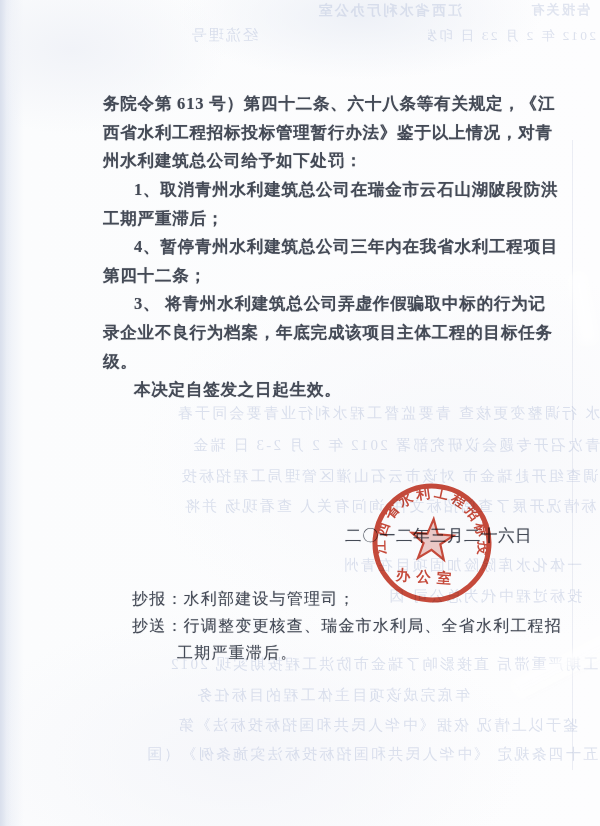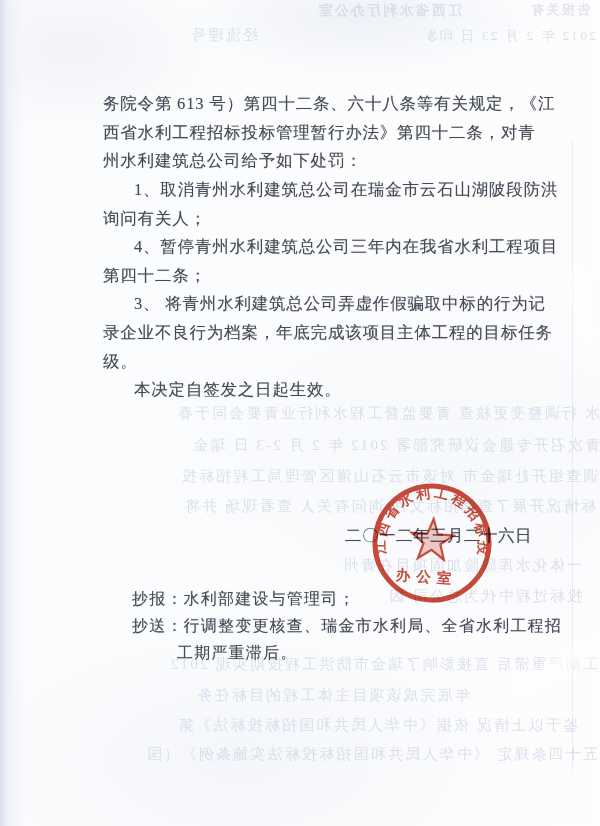--- a/index.html
+++ b/index.html
@@ -24,21 +24,21 @@
     background:rgba(172,183,208,.22);}
   .fold-highlight{position:absolute;left:508px;top:648px;width:150px;height:26px;
     background:linear-gradient(rgba(255,255,255,.95),rgba(255,255,255,0));
     transform:rotate(-27deg);filter:blur(3px);}
   .fold-highlight2{position:absolute;left:548px;top:300px;width:70px;height:16px;
     background:rgba(255,255,255,.8);transform:rotate(80deg);filter:blur(4px);}
 
   
   .ink{color:#444a56;text-shadow:0 0 1px rgba(68,74,86,.38);}
   .body-lines{position:absolute;left:103px;top:90px;width:434px;
-    font-size:16.5px;line-height:28.65px;letter-spacing:.8px;white-space:nowrap;}
+    font-size:16.5px;line-height:28.65px;letter-spacing:.8px;white-space:nowrap;font-weight:bold;}
   .body-lines .line{height:28.65px;}
   .body-lines .indent{padding-left:31px;}
   .issue-date{position:absolute;left:345px;top:525px;font-size:16.5px;
     letter-spacing:.5px;white-space:nowrap;z-index:1;}
   .cc-block{position:absolute;left:132px;top:585px;font-size:16px;
     line-height:27px;letter-spacing:1.2px;white-space:nowrap;}
   .cc-block .hang{padding-left:45px;}
 
   
   .bleed{position:absolute;transform:scaleX(-1);color:#98a7cc;opacity:.32;
@@ -80,24 +80,24 @@
   <div class="bleed bl7">标情况开展了查阅招标文件 询问有关人 查看现场 并将</div>
   <div class="bleed bl8">一体化水库除险加固项目在青州</div>
   <div class="bleed bl9">投标过程中代为总公司 因</div>
   <div class="bleed bl10">工期严重滞后 直接影响了瑞金市防洪工程按期实现 2012</div>
   <div class="bleed bl11">年底完成该项目主体工程的目标任务</div>
   <div class="bleed bl12">鉴于以上情况 依据《中华人民共和国招标投标法》第</div>
   <div class="bleed bl13">五十四条规定 《中华人民共和国招标投标法实施条例》（国</div>
 
   <div class="body-lines ink">
     <div class="line">务院令第 613 号）第四十二条、六十八条等有关规定，《江</div>
-    <div class="line">西省水利工程招标投标管理暂行办法》第四十二条，对青</div>
+    <div class="line">西省水利工程招标投标管理暂行办法》鉴于以上情况，对青</div>
     <div class="line">州水利建筑总公司给予如下处罚：</div>
     <div class="line indent">1、取消青州水利建筑总公司在瑞金市云石山湖陂段防洪</div>
-    <div class="line">询问有关人；</div>
+    <div class="line">工期严重滞后；</div>
     <div class="line indent">4、暂停青州水利建筑总公司三年内在我省水利工程项目</div>
     <div class="line">第四十二条；</div>
     <div class="line indent">3、 将青州水利建筑总公司弄虚作假骗取中标的行为记</div>
     <div class="line">录企业不良行为档案，年底完成该项目主体工程的目标任务</div>
     <div class="line">级。</div>
     <div class="line indent">本决定自签发之日起生效。</div>
   </div>
 
   <div class="issue-date ink">二〇一二年三月二十六日</div>
 

